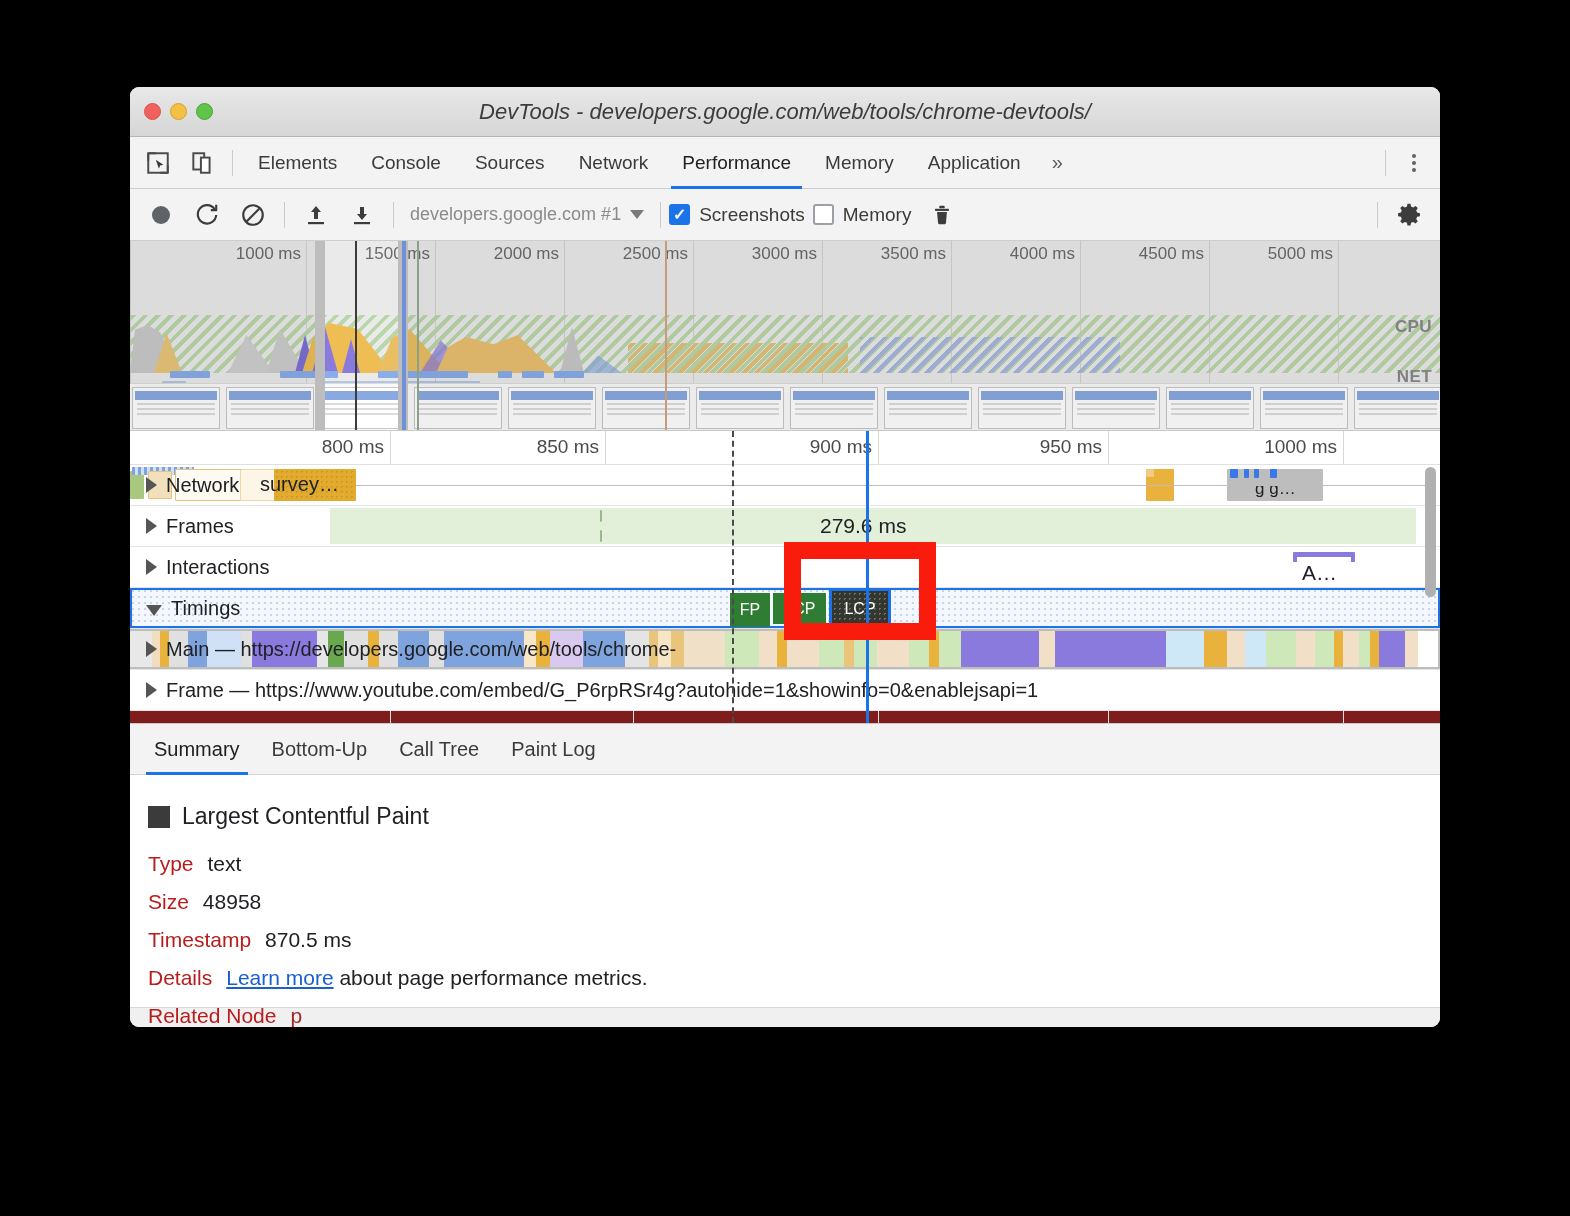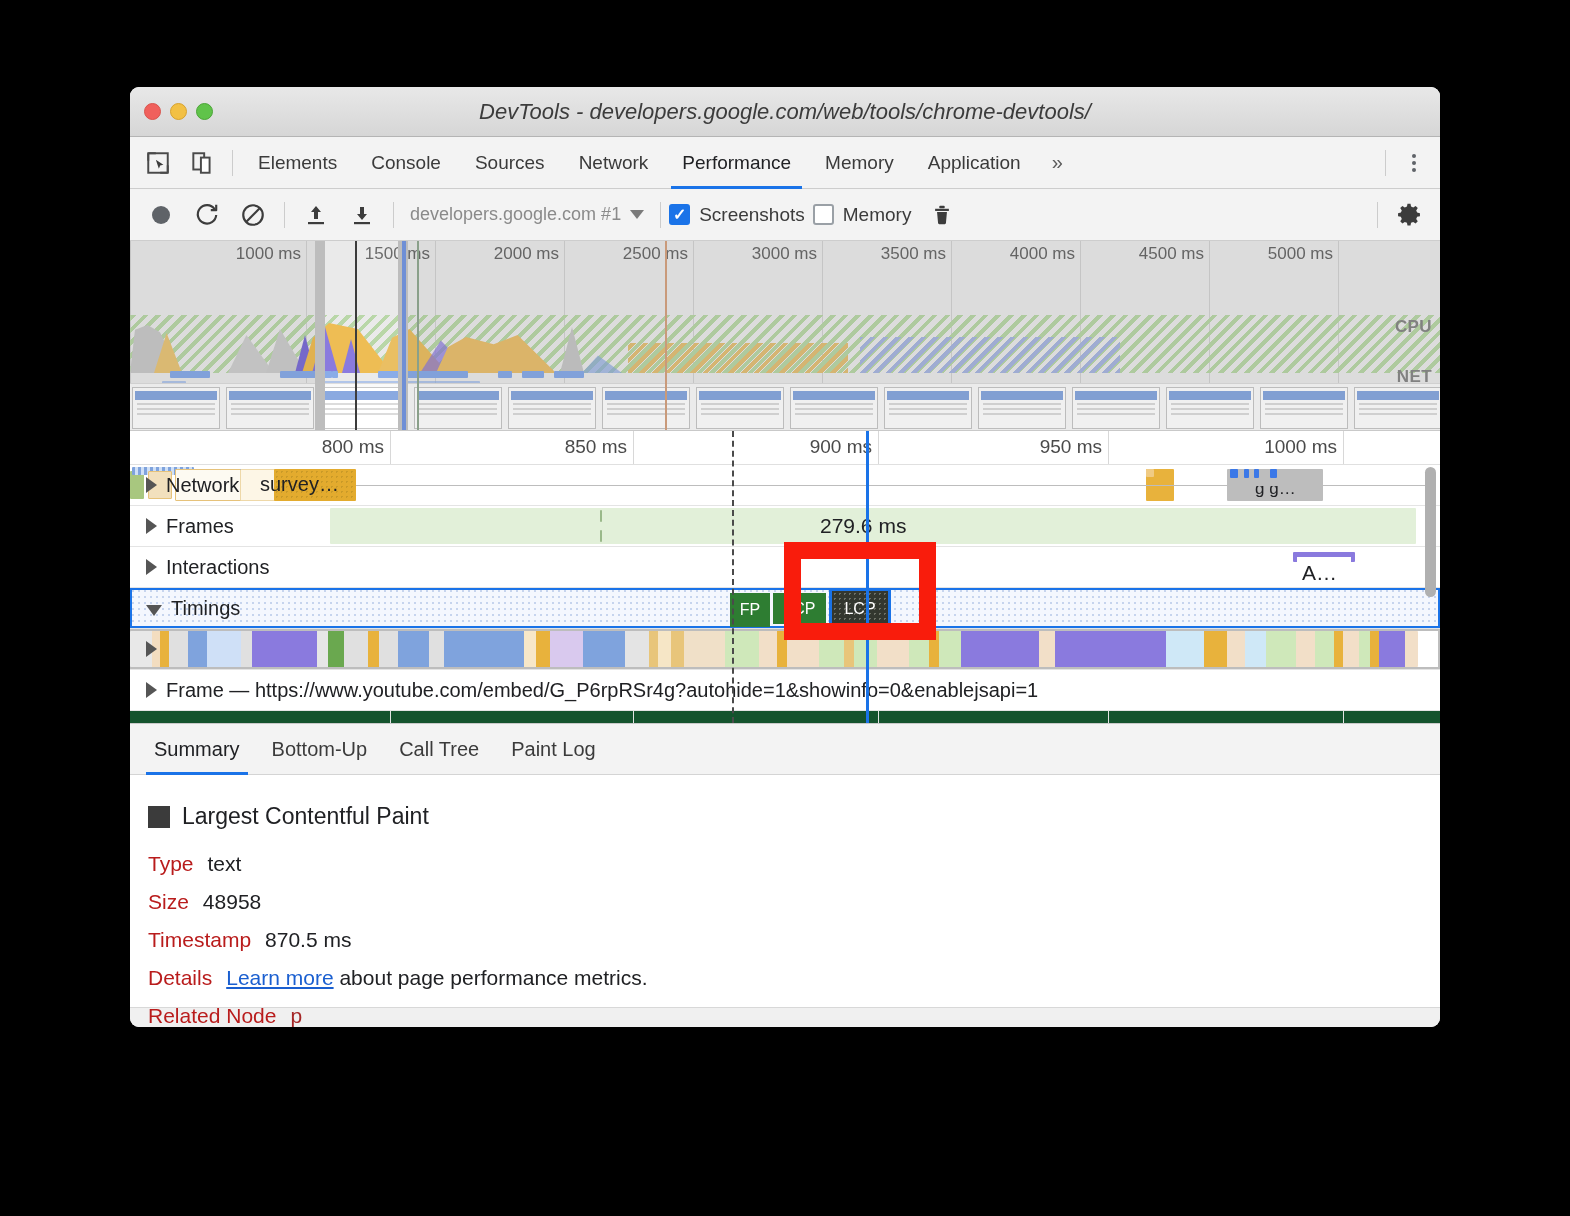--- a/index.html
+++ b/index.html
@@ -98,21 +98,21 @@
   .film-shot .fsbar { height: 9px; background:#8aa9e0; margin: 3px 2px 0 2px; }
   .film-shot .fsline { height: 2px; background:#dcdcdc; margin: 3px 4px; }
   .cpu-peak { position:absolute; bottom:0; }
   .net-bar { position:absolute; height: 7px; background:#8aace8; border-radius:1px; }
   .ov-marker { position:absolute; top:0; bottom:0; width:2px; }
   #ov-window-left { position:absolute; top:0; bottom:0; left:0; background: rgba(0,0,0,0.06); }
   #ov-window-right { position:absolute; top:0; bottom:0; right:0; background: rgba(0,0,0,0.06); }
   .ov-handle { position:absolute; top:0; bottom:0; width: 10px; background:#bdbdbd; }
 
   
-  #flame { position: relative; height: 292px; background: #14532d; overflow: hidden; }
+  #flame { position: relative; height: 292px; background: #7f1d1d; overflow: hidden; }
   #fl-ruler { position: relative; height: 34px; background:#fff; border-bottom: 1px solid #e0e0e0; }
   .fl-tick { position: absolute; top: 0; bottom: 0; border-left: 1px solid #d8d8d8; }
   .fl-tick span { position:absolute; right: 7px; top: 5px; font-size: 19px; color:#4a4a4a; white-space: nowrap; }
   .fl-grid { position:absolute; top: 34px; bottom: 0; border-left: 1px solid #e3e3e3; }
 
   .track { position: relative; border-bottom: 1px solid #e4e4e4; background:#fff; }
   .track-title {
     position: absolute; left: 10px; top: 0; height: 100%;
     display: flex; align-items: center; gap: 9px; z-index: 6;
     font-size: 20px; color: #202124; white-space: nowrap; pointer-events: auto; cursor: pointer;
@@ -449,21 +449,21 @@
     <div class="ov-marker" style="left:535px;background:#c99a7a"></div>
   </div>
 
   <div id="flame">
 
     <div id="fl-ruler">
 
       <div class="fl-tick" style="left:260px">
           <span>800 ms</span>
         </div>
-      <div class="fl-tick" style="left:503px">
+      <div class="fl-tick" style="left:475px">
           <span>850 ms</span>
         </div>
       <div class="fl-tick" style="left:748px">
           <span>900 ms</span>
         </div>
       <div class="fl-tick" style="left:978px">
           <span>950 ms</span>
         </div>
       <div class="fl-tick" style="left:1213px">
           <span>1000 ms</span>
@@ -552,20 +552,21 @@
           #e8c57a 55.4% 56.2%, #cfe8ba 56.2% 58%, #f2dfc8 58% 60.5%,
           #cfe8ba 60.5% 62%, #e8b23c 62% 62.8%, #cfe8ba 62.8% 64.5%,
           #8a7ade 64.5% 70.6%, #f2dfc8 70.6% 71.8%,
           #8a7ade 71.8% 80.4%, #cfe8f7 80.4% 83.4%, #e8b23c 83.4% 85.2%,
           #f2dfc8 85.2% 86.6%, #cfe8f7 86.6% 88.2%, #cfe8ba 88.2% 90.5%,
           #f2dfc8 90.5% 92%, #cfe8ba 92% 93.5%, #e8b23c 93.5% 94.2%,
           #f2dfc8 94.2% 95.4%, #cfe8ba 95.4% 96.3%, #e8b23c 96.3% 97%,
           #8a7ade 97% 99%, #f2dfc8 99% 100%)"></div>
       <div class="track-title">
         <span class="arrow"></span>
+        <span>Main — https://developers.google.com/web/tools/chrome-</span>
       </div>
     </div>
 
     <div class="track" style="height:41px">
       <div class="track-title">
         <span class="arrow"></span>
         <span>Frame — https://www.youtube.com/embed/G_P6rpRSr4g?autohide=1&amp;showinfo=0&amp;enablejsapi=1</span>
       </div>
     </div>
 

